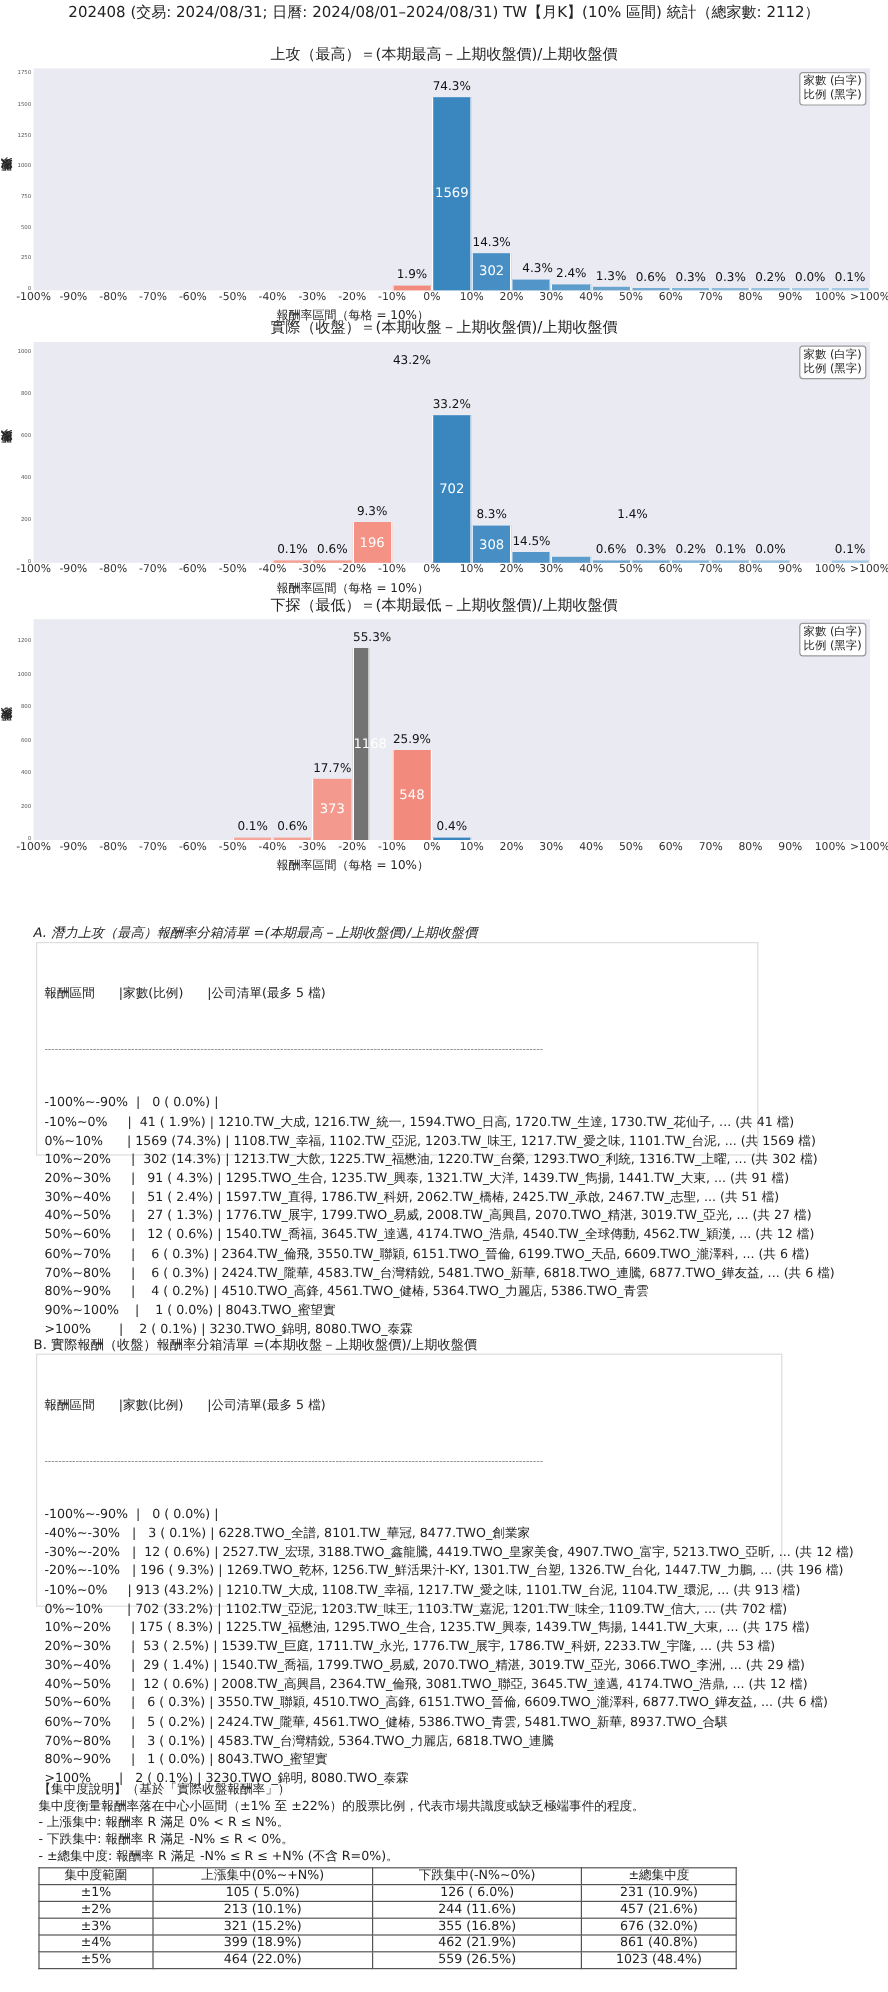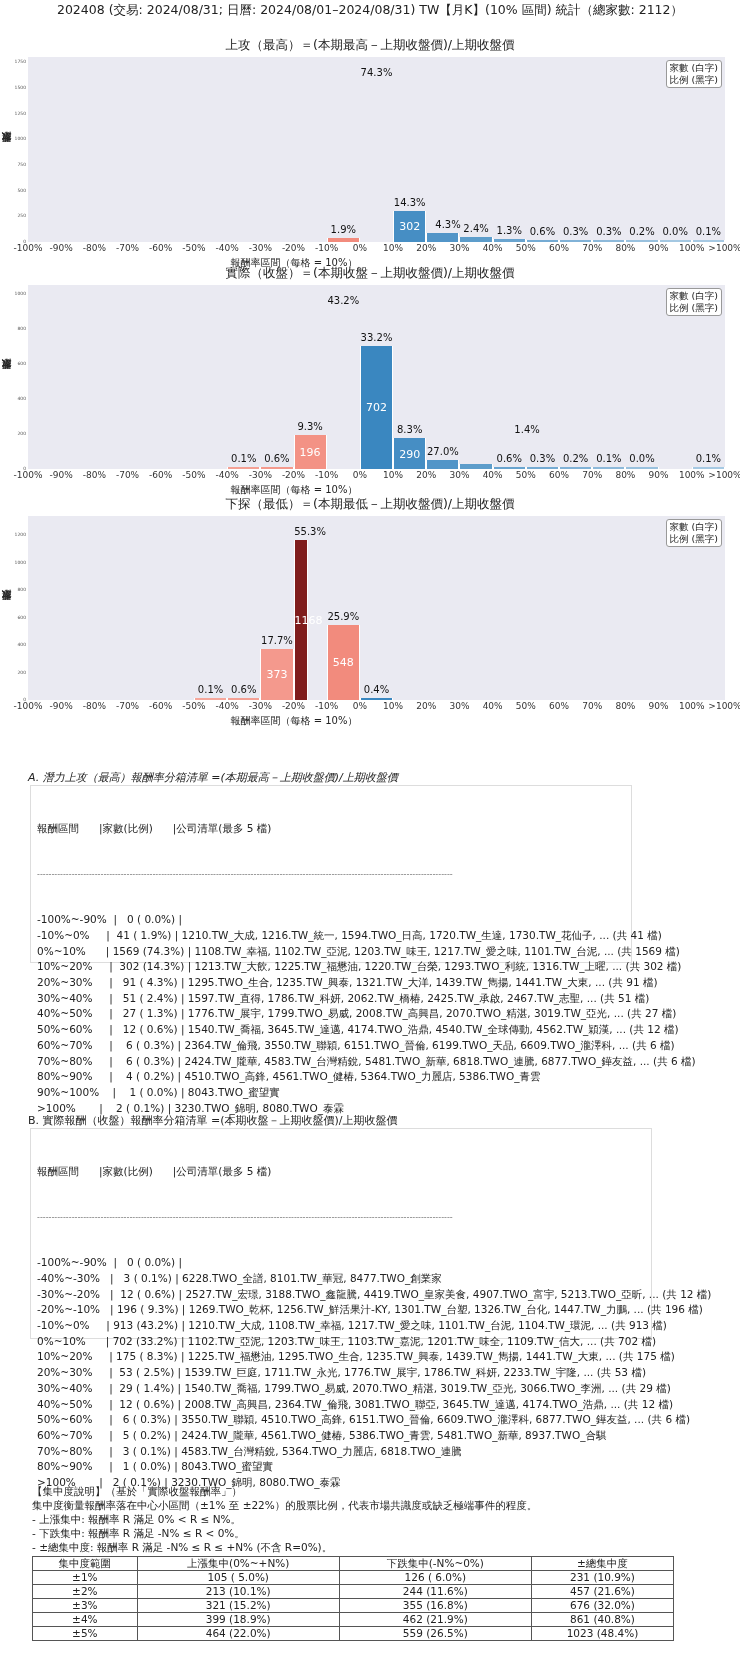--- a/index.html
+++ b/index.html
@@ -14,32 +14,35 @@
   .xlabel{position:absolute;left:0;width:588px;text-align:center;font-size:10px;}
   .bar{position:absolute;bottom:0;box-sizing:border-box;border-left:1px solid #fff;border-right:1px solid #fff;}
   .bar .cnt{position:absolute;left:0;right:0;text-align:center;color:#fff;font-size:11px;top:50%;transform:translateY(-50%);}
   .pct{position:absolute;width:40px;margin-left:-20px;text-align:center;font-size:10px;color:#111;}
   .legend{position:absolute;right:18px;background:#fff;border:1px solid #999;border-radius:3px;padding:1px 3px;font-size:9.5px;line-height:12px;}
   .section-title{position:absolute;left:28px;font-size:11px;}
   .listbox{position:absolute;left:30px;border:1px solid #ddd;background:#fff;padding:2px 6px;font-size:10.5px;line-height:15.7px;white-space:pre;}
   .listbox .hdr{line-height:18px;}
   .listbox .sep{height:12px;overflow:hidden;color:#777;font-size:8px;line-height:12px;}
   .conc{position:absolute;left:32px;font-size:10.5px;line-height:13.6px;}
-  table.ct{position:absolute;left:32px;top:1556px;width:642px;border-collapse:collapse;font-size:10.5px;}
+  table.ct{position:absolute;left:32px;top:1556px;width:582px;border-collapse:collapse;font-size:10.5px;}
   table.ct td,table.ct th{border:1px solid #555;text-align:center;font-weight:normal;padding:0;height:13px;line-height:13px;}
 </style>
 </head>
 <body>
 
 <div class="title-main">202408 (交易: 2024/08/31; 日曆: 2024/08/01–2024/08/31) TW【月K】(10% 區間) 統計（總家數: 2112）</div>
 
 <div class="chart" style="top: 0px;">
     <div class="chart-title" style="top: 37px;">上攻（最高）＝(本期最高－上期收盤價)/上期收盤價</div>
     <div class="plot" style="top: 57px; height: 185px;">
       <div class="bar" style="left: 298.714px; width: 33.1905px; height: 4.21389px; background: rgb(242, 139, 125);"></div>
+      <div class="bar" style="left: 331.905px; width: 33.1905px; height: 161.258px; background: rgb(58, 135, 192);">
+        <div class="cnt">1569</div>
+      </div>
       <div class="bar" style="left: 365.095px; width: 33.1905px; height: 31.0389px; background: rgb(70, 142, 196);">
         <div class="cnt">302</div>
       </div>
       <div class="bar" style="left: 398.286px; width: 33.1905px; height: 9.35278px; background: rgb(82, 149, 200);"></div>
       <div class="bar" style="left: 431.476px; width: 33.1905px; height: 5.24167px; background: rgb(93, 157, 203);"></div>
       <div class="bar" style="left: 464.667px; width: 33.1905px; height: 2.775px; background: rgb(105, 164, 207);"></div>
       <div class="bar" style="left: 497.857px; width: 33.1905px; height: 2px; background: rgb(117, 171, 211);"></div>
       <div class="bar" style="left: 531.048px; width: 33.1905px; height: 2px; background: rgb(129, 178, 215);"></div>
       <div class="bar" style="left: 564.238px; width: 33.1905px; height: 2px; background: rgb(141, 185, 218);"></div>
       <div class="bar" style="left: 597.429px; width: 33.1905px; height: 2px; background: rgb(153, 193, 222);"></div>
@@ -100,21 +103,21 @@
     <div class="plot" style="top: 285px; height: 184px;">
       <div class="bar" style="left: 199.143px; width: 33.1905px; height: 2px; background: rgb(244, 160, 148);"></div>
       <div class="bar" style="left: 232.333px; width: 33.1905px; height: 2.10286px; background: rgb(244, 153, 141);"></div>
       <div class="bar" style="left: 265.524px; width: 33.1905px; height: 34.3467px; background: rgb(243, 146, 133);">
         <div class="cnt">196</div>
       </div>
       <div class="bar" style="left: 331.905px; width: 33.1905px; height: 123.017px; background: rgb(58, 135, 192);">
         <div class="cnt">702</div>
       </div>
       <div class="bar" style="left: 365.095px; width: 33.1905px; height: 30.6667px; background: rgb(70, 142, 196);">
-        <div class="cnt">290</div>
+        <div class="cnt">308</div>
       </div>
       <div class="bar" style="left: 398.286px; width: 33.1905px; height: 9.28762px; background: rgb(82, 149, 200);"></div>
       <div class="bar" style="left: 431.476px; width: 33.1905px; height: 5.0819px; background: rgb(93, 157, 203);"></div>
       <div class="bar" style="left: 464.667px; width: 33.1905px; height: 2.10286px; background: rgb(105, 164, 207);"></div>
       <div class="bar" style="left: 497.857px; width: 33.1905px; height: 2px; background: rgb(117, 171, 211);"></div>
       <div class="bar" style="left: 531.048px; width: 33.1905px; height: 2px; background: rgb(129, 178, 215);"></div>
       <div class="bar" style="left: 564.238px; width: 33.1905px; height: 2px; background: rgb(141, 185, 218);"></div>
       <div class="bar" style="left: 597.429px; width: 33.1905px; height: 2px; background: rgb(153, 193, 222);"></div>
       <div class="bar" style="left: 663.81px; width: 33.1905px; height: 2px; background: rgb(166, 201, 227);"></div>
     </div>
@@ -147,42 +150,42 @@
     <div class="xtick" style="left: 658.619px; top: 470px;">90%</div>
     <div class="xtick" style="left: 691.81px; top: 470px;">100%</div>
     <div class="xtick" style="left: 725px; top: 470px;">&gt;100%</div>
     <div class="xlabel" style="top: 483px;">報酬率區間（每格 = 10%）</div>
     <div class="pct" style="left: 243.738px; top: 453px;">0.1%</div>
     <div class="pct" style="left: 276.929px; top: 452.897px;">0.6%</div>
     <div class="pct" style="left: 310.119px; top: 420.653px;">9.3%</div>
     <div class="pct" style="left: 343.31px; top: 295.008px;">43.2%</div>
     <div class="pct" style="left: 376.5px; top: 331.983px;">33.2%</div>
     <div class="pct" style="left: 409.69px; top: 424.333px;">8.3%</div>
-    <div class="pct" style="left: 442.881px; top: 445.712px;">27.0%</div>
+    <div class="pct" style="left: 442.881px; top: 445.712px;">14.5%</div>
     <div class="pct" style="left: 476.071px; top: 424px; margin-left: 31px;">1.4%</div>
     <div class="pct" style="left: 509.262px; top: 452.897px;">0.6%</div>
     <div class="pct" style="left: 542.452px; top: 453px;">0.3%</div>
     <div class="pct" style="left: 575.643px; top: 453px;">0.2%</div>
     <div class="pct" style="left: 608.833px; top: 453px;">0.1%</div>
     <div class="pct" style="left: 642.024px; top: 453px;">0.0%</div>
     <div class="pct" style="left: 708.405px; top: 453px;">0.1%</div>
     <div class="legend" style="top: 288px;">
       <div>家數 (白字)</div>
       <div>比例 (黑字)</div>
     </div>
   </div>
 <div class="chart" style="top: 0px;">
     <div class="chart-title" style="top: 496px;">下探（最低）＝(本期最低－上期收盤價)/上期收盤價</div>
     <div class="plot" style="top: 516px; height: 184px;">
       <div class="bar" style="left: 165.952px; width: 33.1905px; height: 2px; background: rgb(245, 167, 156);"></div>
       <div class="bar" style="left: 199.143px; width: 33.1905px; height: 2px; background: rgb(244, 160, 148);"></div>
       <div class="bar" style="left: 232.333px; width: 33.1905px; height: 51.2179px; background: rgb(244, 153, 141);">
         <div class="cnt">373</div>
       </div>
-      <div class="bar" style="left: 265.524px; width: 14px; height: 160.382px; background: #7f1d1d;">
+      <div class="bar" style="left: 265.524px; width: 14px; height: 160.382px; background: #737373;">
         <div class="cnt">1168</div>
       </div>
       <div class="bar" style="left: 298.714px; width: 33.1905px; height: 75.2478px; background: rgb(242, 139, 125);">
         <div class="cnt">548</div>
       </div>
       <div class="bar" style="left: 331.905px; width: 33.1905px; height: 2px; background: rgb(58, 135, 192);"></div>
     </div>
     <div class="ylabel" style="top: 578px; height: 60px;">股票家數</div>
     <div class="ytick" style="top: 697px;">0</div>
     <div class="ytick" style="top: 669.537px;">200</div>

